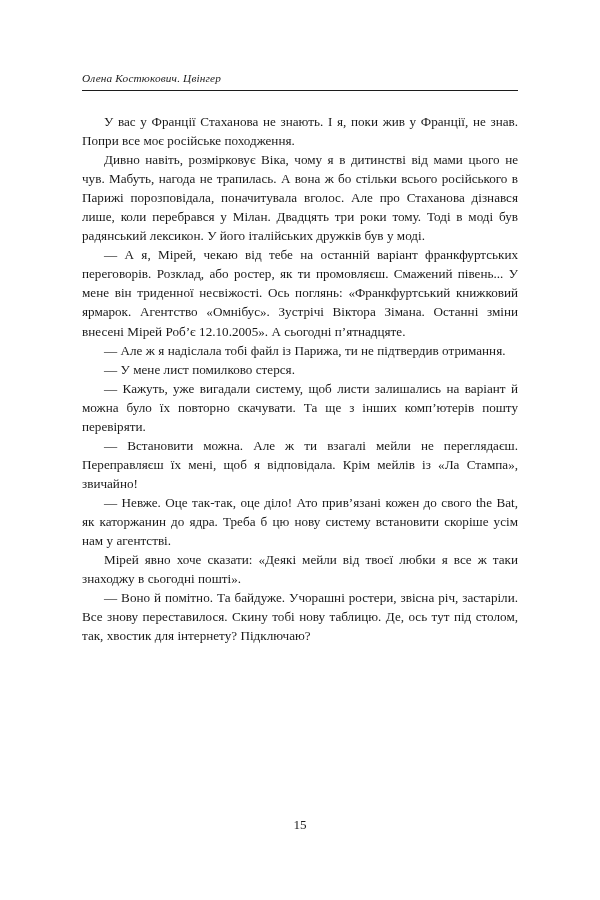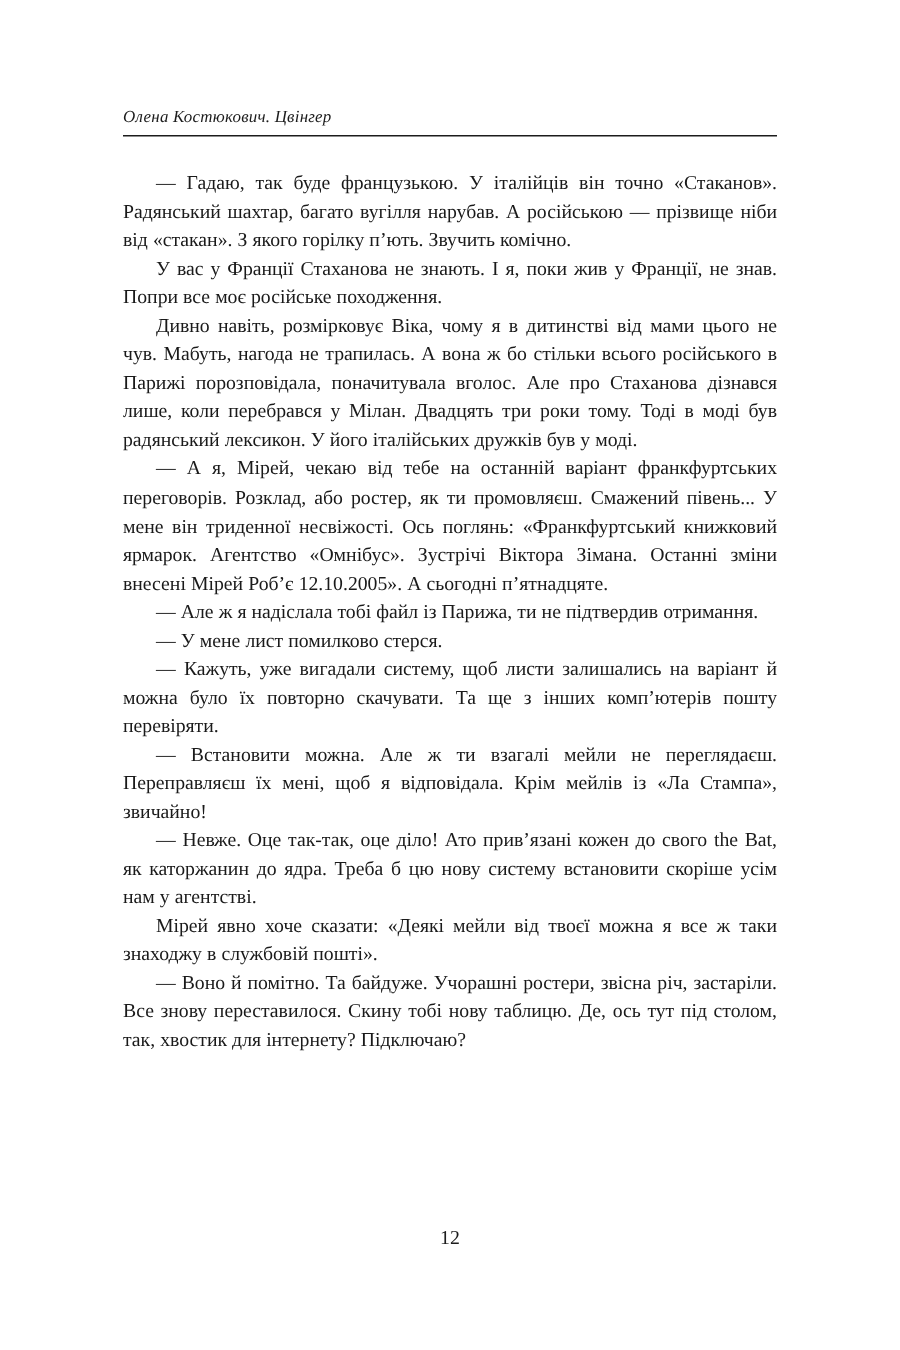--- a/index.html
+++ b/index.html
@@ -81,28 +81,27 @@
 <body>
 
 <div class="page">
 
   <div class="running-head">
     <span class="running-head-title">Олена Костюкович. Цвінгер</span>
     <span class="running-head-rule"></span>
   </div>
 
   <div class="text-block">
-      <p>— Гадаю, так буде французькою. У італійців він точно «Стака­нов». Радянський шахтар, багато вугілля нарубав. А російською — прізвище ніби від «стакан». З якого горілку п’ють. Звучить комічно.</p>
       <p>У вас у Франції Стаханова не знають. І я, поки жив у Франції, не знав. Попри все моє російське походження.</p>
       <p>Дивно навіть, розмірковує Віка, чому я в дитинстві від мами цього не чув. Мабуть, нагода не трапилась. А вона ж бо стільки всього російського в Парижі порозповідала, поначитувала вголос. Але про Стаханова дізнався лише, коли перебрався у Мілан. Двад­цять три роки тому. Тоді в моді був радянський лексикон. У його італійських дружків був у моді.</p>
       <p>— А я, Мірей, чекаю від тебе на останній варіант франкфурт­ських переговорів. Розклад, або ростер, як ти промовляєш. Сма­жений півень... У мене він триденної несвіжості. Ось поглянь: «Франкфуртський книжковий ярмарок. Агентство «Омнібус». Зустрічі Віктора Зімана. Останні зміни внесені Мірей Роб’є 12.10.2005». А сьогодні п’ятнадцяте.</p>
       <p>— Але ж я надіслала тобі файл із Парижа, ти не підтвердив отримання.</p>
       <p>— У мене лист помилково стерся.</p>
       <p>— Кажуть, уже вигадали систему, щоб листи залишались на варіант й можна було їх повторно скачувати. Та ще з інших комп’ютерів пошту перевіряти.</p>
       <p>— Встановити можна. Але ж ти взагалі мейли не перегляда­єш. Переправляєш їх мені, щоб я відповідала. Крім мейлів із «Ла Стампа», звичайно!</p>
       <p>— Невже. Оце так-так, оце діло! Ато прив’язані кожен до свого the Bat, як каторжанин до ядра. Треба б цю нову систему встано­вити скоріше усім нам у агентстві.</p>
-      <p>Мірей явно хоче сказати: «Деякі мейли від твоєї можна я все ж таки знаходжу в службовій пошті».</p>
+      <p>Мірей явно хоче сказати: «Деякі мейли від твоєї любки я все ж таки знаходжу в сьогодні пошті».</p>
       <p>— Воно й помітно. Та байдуже. Учорашні ростери, звісна річ, застаріли. Все знову переставилося. Скину тобі нову таблицю. Де, ось тут під столом, так, хвостик для інтернету? Підключаю?</p>
     </div>
 
-  <div class="folio">12</div>
+  <div class="folio">15</div>
 
 </div>
 
 </body></html>

